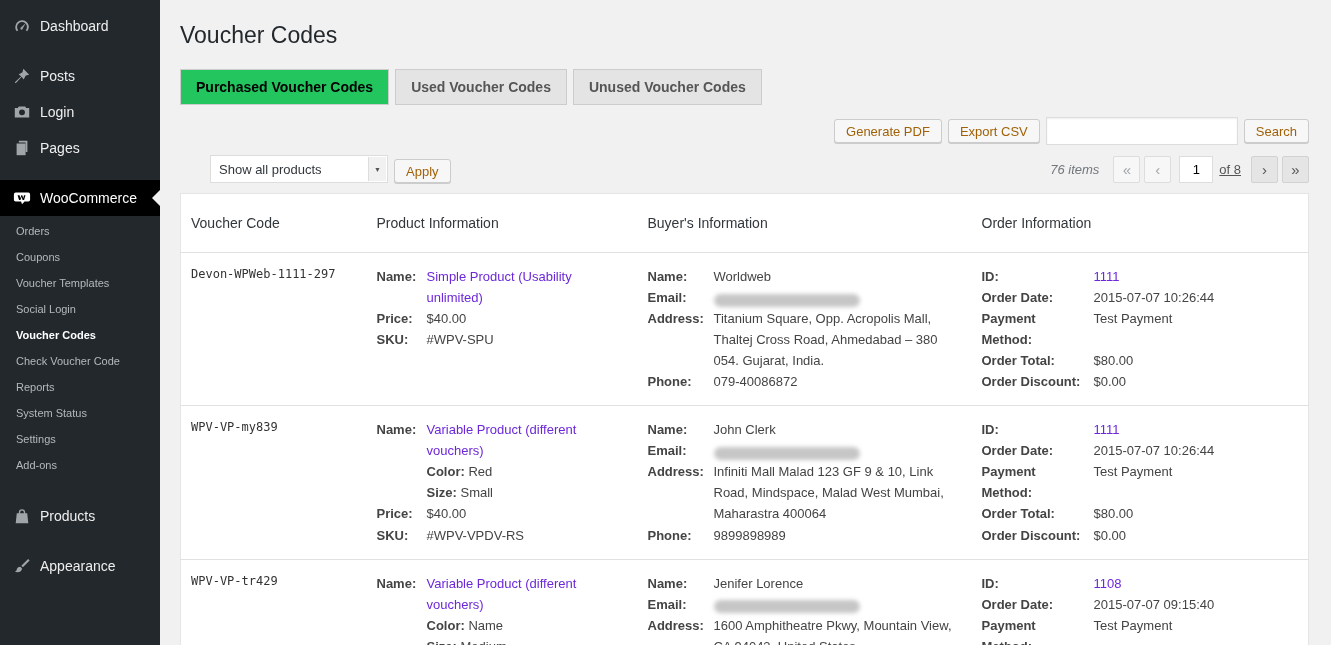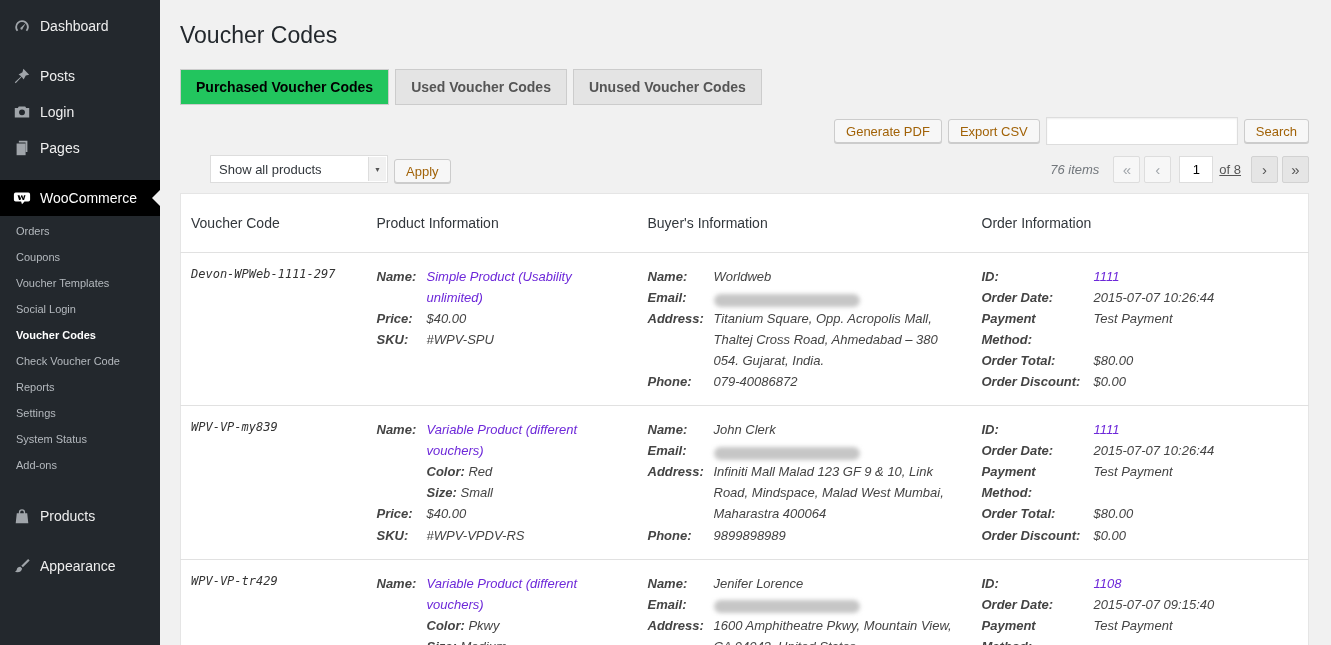--- a/index.html
+++ b/index.html
@@ -75,21 +75,21 @@
 
   
   table.voucher-table { width:100%; border-collapse:collapse; background:#fff; border:1px solid #e5e5e5; border-bottom:none; }
   .voucher-table th {
     text-align:left; font-size:14px; font-weight:400; color:#32373c;
     padding:21px 10px; border-bottom:1px solid #e1e1e1; white-space:nowrap;
   }
   .voucher-table th.col-0 { width:186px; }
   .voucher-table th.col-1 { width:271px; }
   .voucher-table th.col-2 { width:334px; }
-  .voucher-table td { vertical-align:top; padding:13px 12px 13px 10px;font-style:italic; }
+  .voucher-table td { vertical-align:top; padding:13px 12px 13px 10px; }
   .voucher-table tbody tr { border-top:1px solid #e1e1e1; }
 
   .voucher-code { font-family:"DejaVu Sans Mono","Liberation Mono",monospace; font-size:12px; color:#333; }
   .kv { display:flex; line-height:1.62; }
   .k { font-weight:bold; color:#444; flex:0 0 50px; padding-right:4px; }
   td.buyer-cell .k { flex-basis:66px; }
   td.order-cell .k { flex-basis:112px; }
   .v { flex:1; color:#444; }
   .sub-k { font-weight:bold; }
   a.link { color:#6d28d9; text-decoration:none; cursor:pointer; }
@@ -151,22 +151,22 @@
           <span class="menu-label">WooCommerce</span>
         </div>
         <ul class="submenu">
           <li class="submenu-item">Orders</li>
           <li class="submenu-item">Coupons</li>
           <li class="submenu-item">Voucher Templates</li>
           <li class="submenu-item">Social Login</li>
           <li class="submenu-item active">Voucher Codes</li>
           <li class="submenu-item">Check Voucher Code</li>
           <li class="submenu-item">Reports</li>
+          <li class="submenu-item">System Status</li>
           <li class="submenu-item">Settings</li>
-          <li class="submenu-item">System Status</li>
           <li class="submenu-item">Add-ons</li>
         </ul>
       </div>
       <div class="menu-section">
         <div class="menu-item">
           <span class="menu-icon">
             <svg viewBox="0 0 20 20">
               <path fill-rule="evenodd" d="M6.5 7V6a3.5 3.5 0 0 1 7 0v1h2.3l1.2 11H3L4.2 7h2.3zM8 7h4V6a2 2 0 0 0-4 0v1z"></path>
             </svg>
           </span>
@@ -355,21 +355,21 @@
         </tr>
         <tr class="row">
           <td class="voucher-cell"><span class="voucher-code">WPV-VP-tr429</span></td>
           <td class="product-cell">
             <div class="kv">
               <span class="k">Name:</span>
               <span class="v"><a class="link">Variable Product (different vouchers)</a></span>
             </div>
             <div class="kv">
               <span class="k"></span>
-              <span class="v"><b class="sub-k">Color:</b> <span class="val">Pkwy</span></span>
+              <span class="v"><b class="sub-k">Color:</b> <span class="val">Name</span></span>
             </div>
             <div class="kv">
               <span class="k"></span>
               <span class="v"><b class="sub-k">Size:</b> <span class="val">Medium</span></span>
             </div>
             <div class="kv">
               <span class="k">Price:</span>
               <span class="v"><span class="val">$45.00</span></span>
             </div>
           </td>

